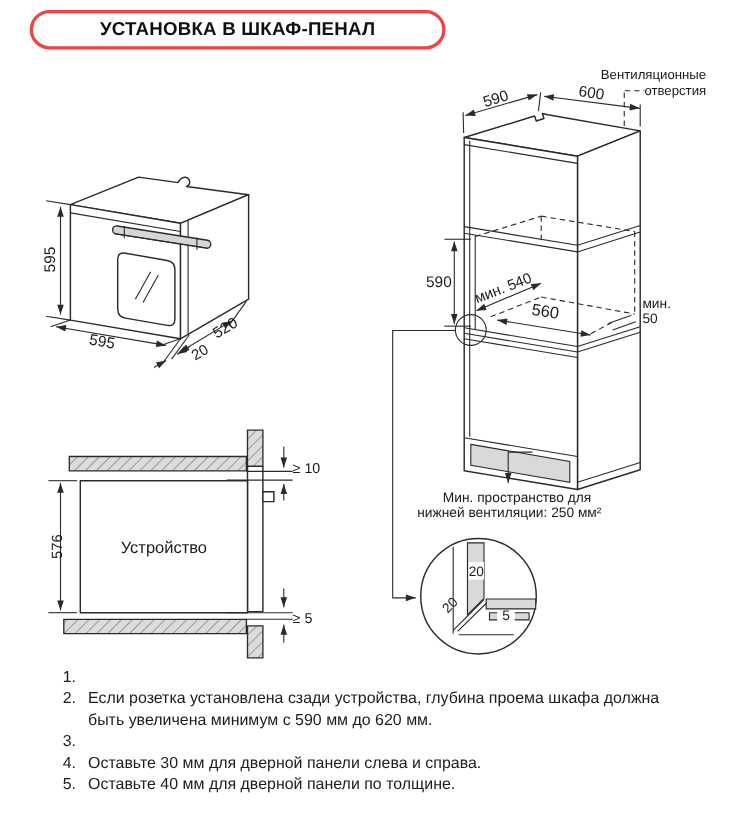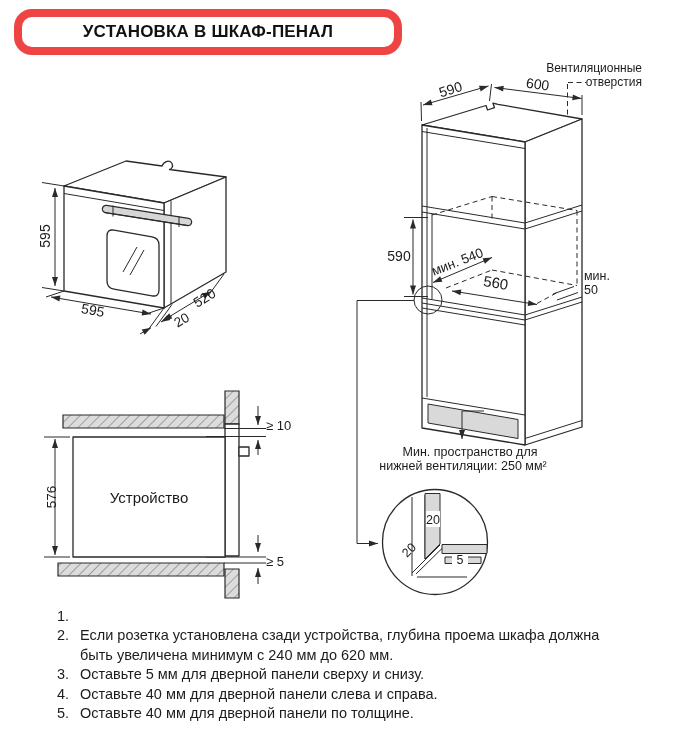--- a/index.html
+++ b/index.html
@@ -1,19 +1,19 @@
 <!DOCTYPE html>
 <html><head>
 <meta charset="utf-8">
 <style>
   html,body{margin:0;padding:0;background:#ffffff;}
   #page{position:relative;width:677px;height:755px;background:#fff;overflow:hidden;
         font-family:"Liberation Sans","DejaVu Sans",sans-serif;color:#1b1b1d;}
-  .title-box{position:absolute;left:14px;top:9px;width:372px;height:30px;
-        border:8px solid #ef4444;border-radius:18px;display:flex;align-items:center;
+  .title-box{position:absolute;left:27px;top:9px;width:372px;height:30px;
+        border:3px solid #ef4444;border-radius:18px;display:flex;align-items:center;
         justify-content:center;font-weight:bold;font-size:17px;letter-spacing:.2px;color:#111;}
   svg{position:absolute;left:0;top:0;}
   .face{fill:#ffffff;stroke:#2a2a2c;stroke-width:1.3;stroke-linejoin:round;}
   .ln{fill:none;stroke:#2a2a2c;stroke-width:1.3;stroke-linejoin:round;}
   .thin{fill:none;stroke:#2a2a2c;stroke-width:1;}
   .dim{fill:none;stroke:#2a2a2c;stroke-width:1;}
   .dash{fill:none;stroke:#2a2a2c;stroke-width:1;stroke-dasharray:5 3.5;}
   .gray{fill:#d9d9d9;stroke:#2a2a2c;stroke-width:1;}
   .hatch{fill:url(#hp);stroke:#2a2a2c;stroke-width:1.2;}
   .txt{fill:#1b1b1d;font-family:"Liberation Sans","DejaVu Sans",sans-serif;}
@@ -194,29 +194,28 @@
     </g>
   </svg>
 
   <div class="notes">
     <div class="note">
       <span class="n">1.</span>
     </div>
     <div class="note">
       <span class="n">2.</span>
       <span class="t">Если розетка установлена сзади устройства, глубина проема шкафа должна
-быть увеличена минимум с 240 мм до 620 мм.</span>
+быть увеличена минимум с 590 мм до 620 мм.</span>
     </div>
     <div class="note">
       <span class="n">3.</span>
-      <span class="t">Оставьте 5 мм для дверной панели сверху и снизу.</span>
     </div>
     <div class="note">
       <span class="n">4.</span>
-      <span class="t">Оставьте 40 мм для дверной панели слева и справа.</span>
+      <span class="t">Оставьте 30 мм для дверной панели слева и справа.</span>
     </div>
     <div class="note">
       <span class="n">5.</span>
       <span class="t">Оставьте 40 мм для дверной панели по толщине.</span>
     </div>
   </div>
 
 </div>
 
 </body></html>

